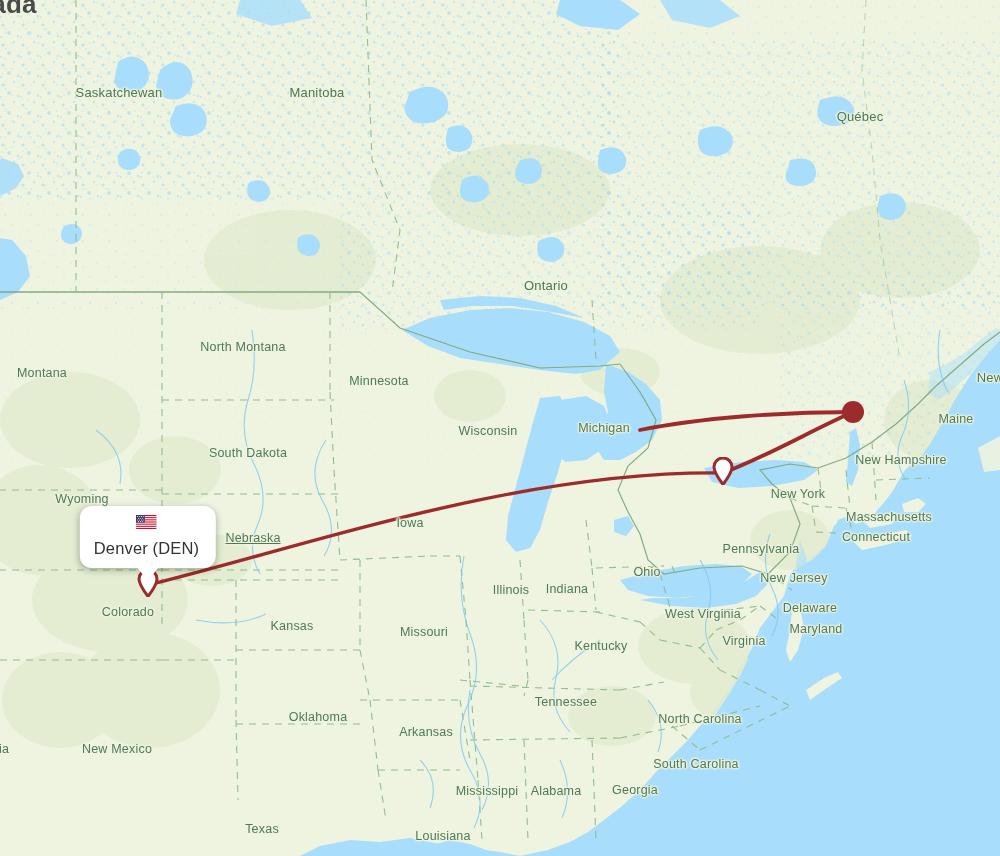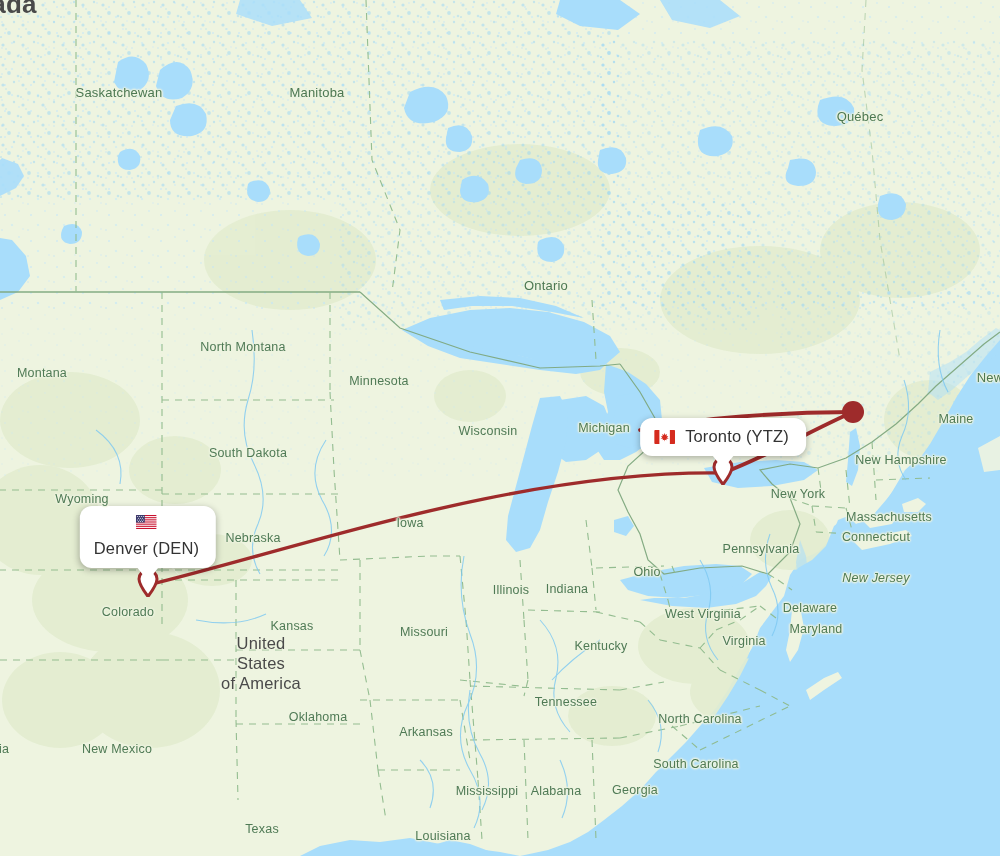--- a/index.html
+++ b/index.html
@@ -391,61 +391,47 @@
             <circle cx="7.5" cy="4.9" r=".5"></circle>
           <circle cx="2.6" cy="6.5" r=".5"></circle>
             <circle cx="4.6" cy="6.5" r=".5"></circle>
           <circle cx="6.6" cy="6.5" r=".5"></circle>
         </g>
       </svg>
     </span>
     <span class="cname">Denver (DEN)</span>
   </div>
 
-  <div class="callout" style="left:723px;top:456px;--tailx:50%;">
-    <span class="flag">
-      <svg viewBox="0 0 21 14" width="21" height="14">
-        <rect width="21" height="14" fill="#ffffff"></rect>
-        <rect x="0" width="5.25" height="14" fill="#d52b1e"></rect>
-        <rect x="15.75" width="5.25" height="14" fill="#d52b1e"></rect>
-        <path d="M10.5 3.0 L11.25 5.0 L13.0 4.1 L12.3 6.2 L14.2 6.0 L12.9 7.4
-                 L14.6 8.4 L12.2 8.8 L12.5 10.2 L10.9 9.7 L10.5 11.6
-                 L10.1 9.7 L8.5 10.2 L8.8 8.8 L6.4 8.4 L8.1 7.4 L6.8 6.0
-                 L8.7 6.2 L8.0 4.1 L9.75 5.0 Z" fill="#d52b1e"></path>
-      </svg>
-    </span>
-    <span class="cname">Toronto (YTZ)</span>
-  </div>
 
   <div id="labels">
       <div class="maplabel country cut" style="left: 14px; top: 4px;">ada</div>
       <div class="maplabel prov" style="left: 119px; top: 92px;">Saskatchewan</div>
       <div class="maplabel prov" style="left: 317px; top: 92px;">Manitoba</div>
       <div class="maplabel prov" style="left: 860px; top: 116px;">Québec</div>
       <div class="maplabel prov" style="left: 546px; top: 285px;">Ontario</div>
       <div class="maplabel" style="left: 243px; top: 347px;">North Montana</div>
       <div class="maplabel" style="left: 42px; top: 373px;">Montana</div>
       <div class="maplabel" style="left: 379px; top: 381px;">Minnesota</div>
       <div class="maplabel prov" style="left: 990px; top: 377px;">New</div>
       <div class="maplabel" style="left: 488px; top: 431px;">Wisconsin</div>
       <div class="maplabel" style="left: 604px; top: 428px;">Michigan</div>
       <div class="maplabel" style="left: 956px; top: 419px;">Maine</div>
       <div class="maplabel" style="left: 248px; top: 453px;">South Dakota</div>
       <div class="maplabel" style="left: 901px; top: 460px;">New Hampshire</div>
       <div class="maplabel" style="left: 82px; top: 491px; margin-top: 8px;">Wyoming</div>
       <div class="maplabel" style="left: 798px; top: 494px;">New York</div>
       <div class="maplabel" style="left: 410px; top: 523px;">Iowa</div>
-      <div class="maplabel" style="left: 253px; top: 538px;">Nebraska</div>
+      <div class="maplabel" style="left: 253px; top: 538px; text-decoration: underline;">Nebraska</div>
       <div class="maplabel" style="left: 889px; top: 517px;">Massachusetts</div>
       <div class="maplabel" style="left: 876px; top: 537px;">Connecticut</div>
       <div class="maplabel" style="left: 761px; top: 549px;">Pennsylvania</div>
       <div class="maplabel" style="left: 493px; top: 590px; padding-left: 36px;">Illinois</div>
       <div class="maplabel" style="left: 567px; top: 589px;">Indiana</div>
       <div class="maplabel" style="left: 647px; top: 572px;">Ohio</div>
-      <div class="maplabel" style="left: 876px; top: 578px; font-style: italic;">New Jersey</div>
+      <div class="maplabel" style="left: 794px; top: 578px;">New Jersey</div>
       <div class="maplabel" style="left: 128px; top: 612px;">Colorado</div>
       <div class="maplabel" style="left: 703px; top: 614px;">West Virginia</div>
       <div class="maplabel" style="left: 810px; top: 608px;">Delaware</div>
       <div class="maplabel" style="left: 292px; top: 626px;">Kansas</div>
       <div class="maplabel" style="left: 808px; top: 629px; padding-left: 16px;">Maryland</div>
       <div class="maplabel" style="left: 424px; top: 632px;">Missouri</div>
       <div class="maplabel" style="left: 744px; top: 641px;">Virginia</div>
       <div class="maplabel" style="left: 601px; top: 646px;">Kentucky</div>
       <div class="maplabel" style="left: 566px; top: 702px;">Tennessee</div>
       <div class="maplabel" style="left: 318px; top: 717px;">Oklahoma</div>
@@ -454,19 +440,14 @@
       <div class="maplabel" style="left: 117px; top: 749px;">New Mexico</div>
       <div class="maplabel" style="left: 696px; top: 764px;">South Carolina</div>
       <div class="maplabel" style="left: 4px; top: 749px;">ia</div>
       <div class="maplabel" style="left: 487px; top: 791px;">Mississippi</div>
       <div class="maplabel" style="left: 556px; top: 791px;">Alabama</div>
       <div class="maplabel" style="left: 635px; top: 790px;">Georgia</div>
       <div class="maplabel" style="left: 262px; top: 829px;">Texas</div>
       <div class="maplabel" style="left: 443px; top: 836px;">Louisiana</div>
     </div>
 
-  <div class="maplabel country" style="left:261px;top:663px;">
-    <span>United</span><br>
-    <span>States</span><br>
-    <span>of America</span>
-  </div>
 
 </div>
 
 </body></html>

